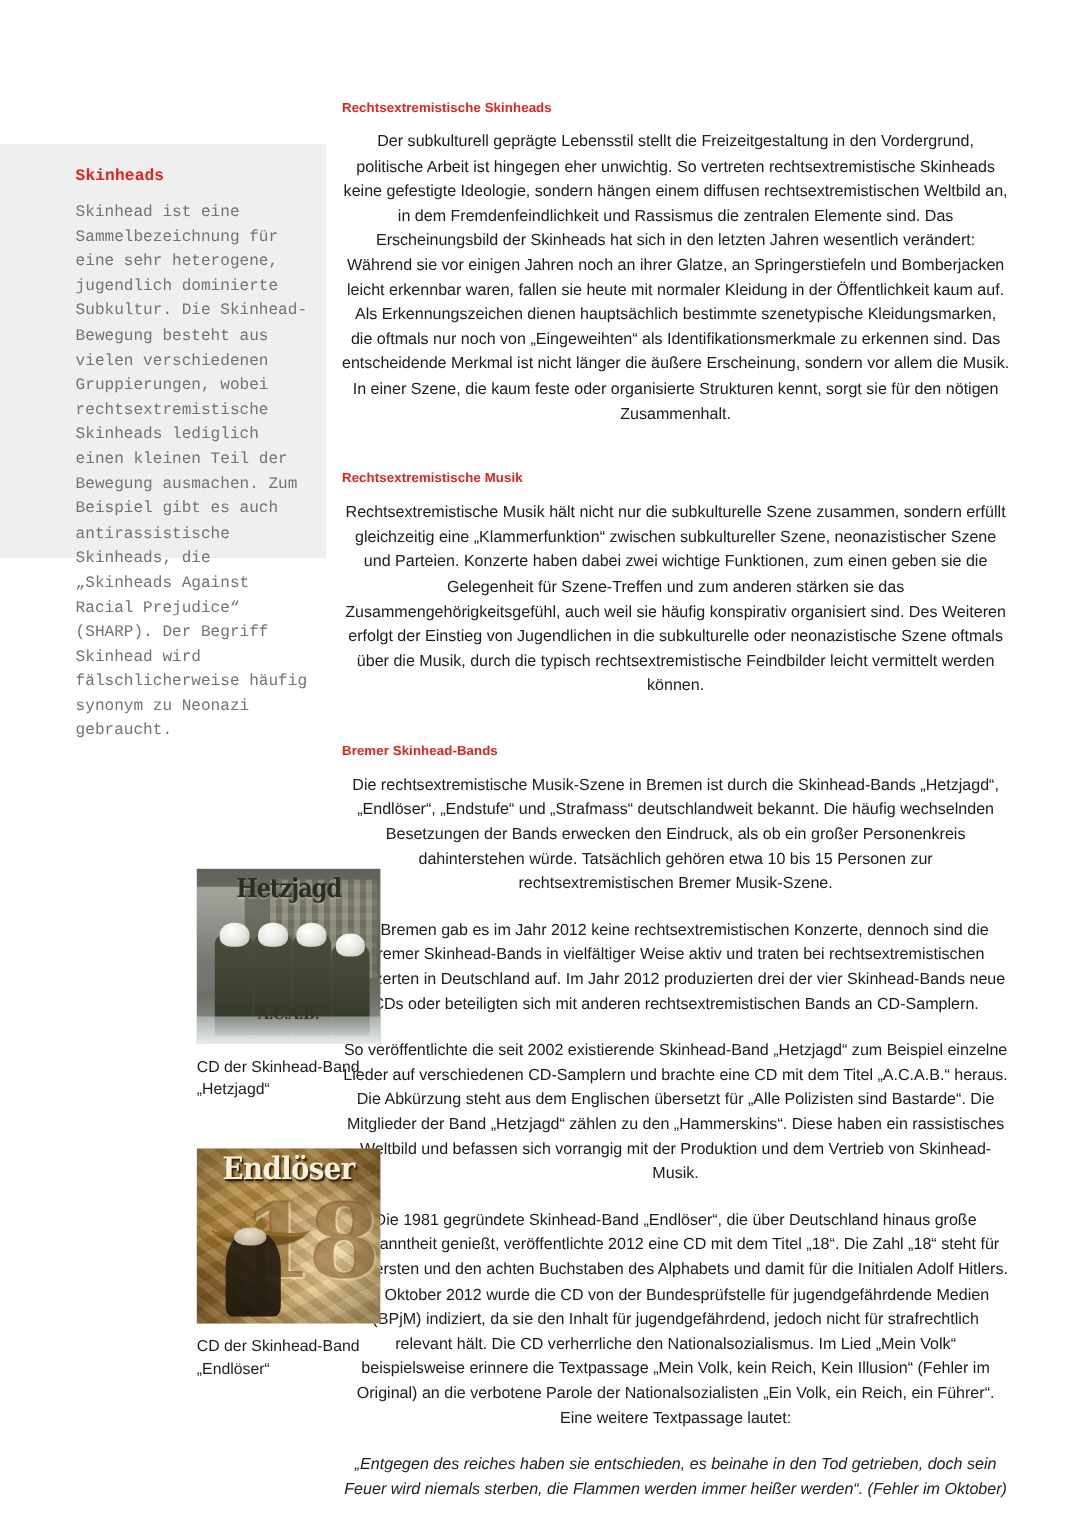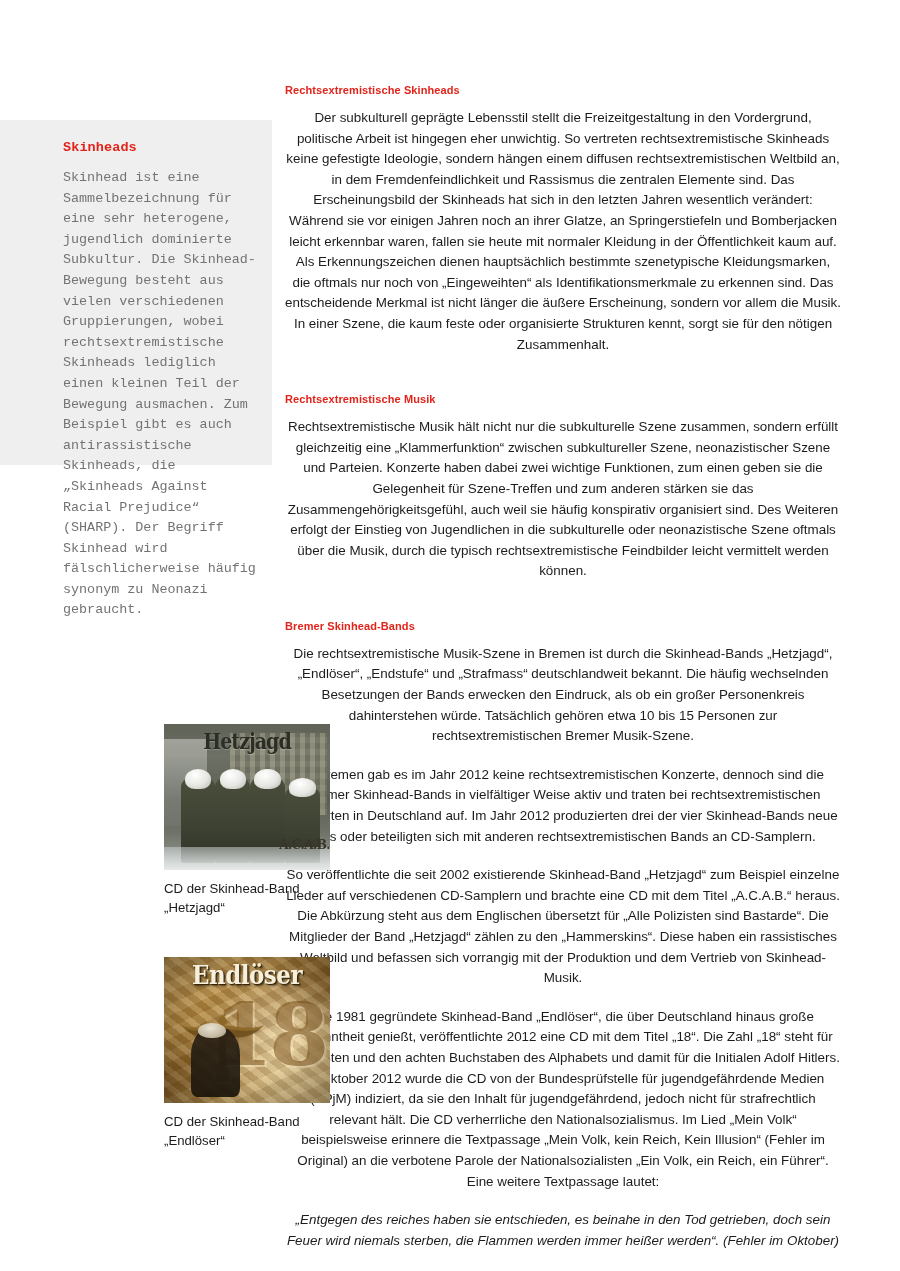--- a/index.html
+++ b/index.html
@@ -96,21 +96,21 @@
   
   .figure {
     position: absolute;
     width: 153px;
   }
   .fig-1 { left: 124px; top: 708px; }
   .fig-2 { left: 124px; top: 941px; }
 
   .cd-art {
     position: relative;
-    width: 166px;
+    width: 153px;
     height: 146px;
     overflow: hidden;
   }
   .fig-caption {
     font-size: 13.2px;
     line-height: 19px;
     color: #1c1c1c;
     margin-top: 9px;
     width: 170px;
   }
@@ -151,21 +151,21 @@
     font-weight: bold;
     font-size: 19px;
     color: #2c2e26;
     letter-spacing: -1px;
     text-shadow: 0 1px 1px rgba(255,255,255,.25);
     transform: scaleY(1.15);
   }
   .cov1-sub {
     position: absolute;
     left: 0; right: 0; bottom: 12%;
-    text-align: right;
+    text-align: center;
     font-family: "DejaVu Serif", serif;
     font-weight: bold;
     font-size: 12px;
     color: #3a3328;
     letter-spacing: -.5px;
   }
   .cop {
     position: absolute;
     bottom: 5%;
     width: 21%;

